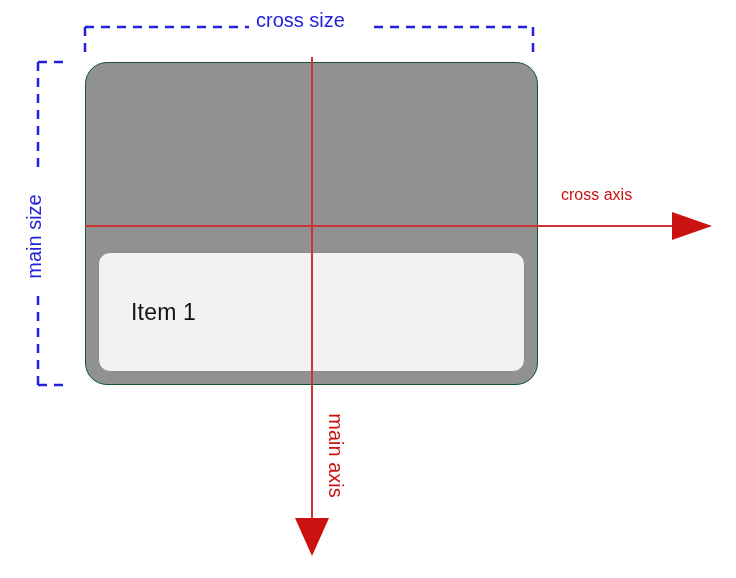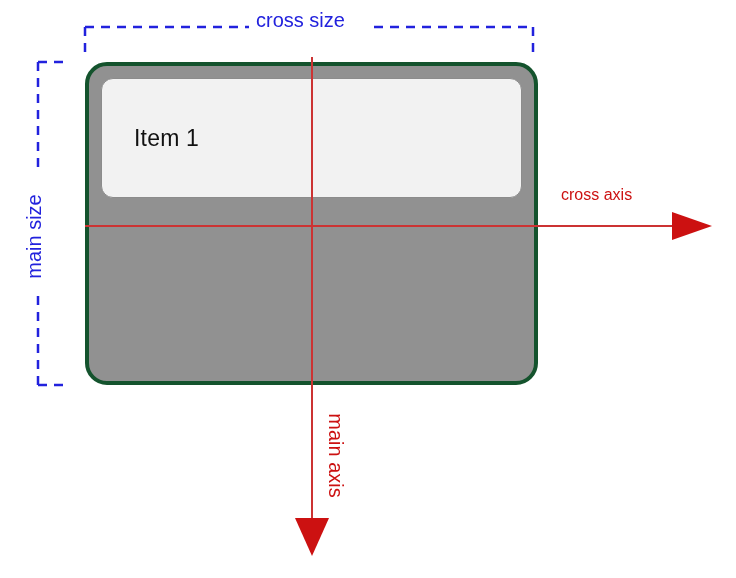--- a/index.html
+++ b/index.html
@@ -28,25 +28,25 @@
   
   .flex-container {
     position: absolute;
     left: 85px;
     top: 62px;
     width: 453px;
     height: 323px;
     box-sizing: border-box;
     background: #919191;
     border-radius: 22px;
-    border: 4px solid #14532d;
+    border: 1px solid #14532d;
     padding: 12px;
     display: flex;
     flex-direction: column;
-    justify-content: flex-start;
+    justify-content: flex-end;
     z-index: 2;
   }
   .flex-item {
     box-sizing: border-box;
     background: #f2f2f2;
     border: 1px solid #8c8c8c;
     border-radius: 12px;
     display: flex;
     align-items: center;
     padding-left: 32px;

